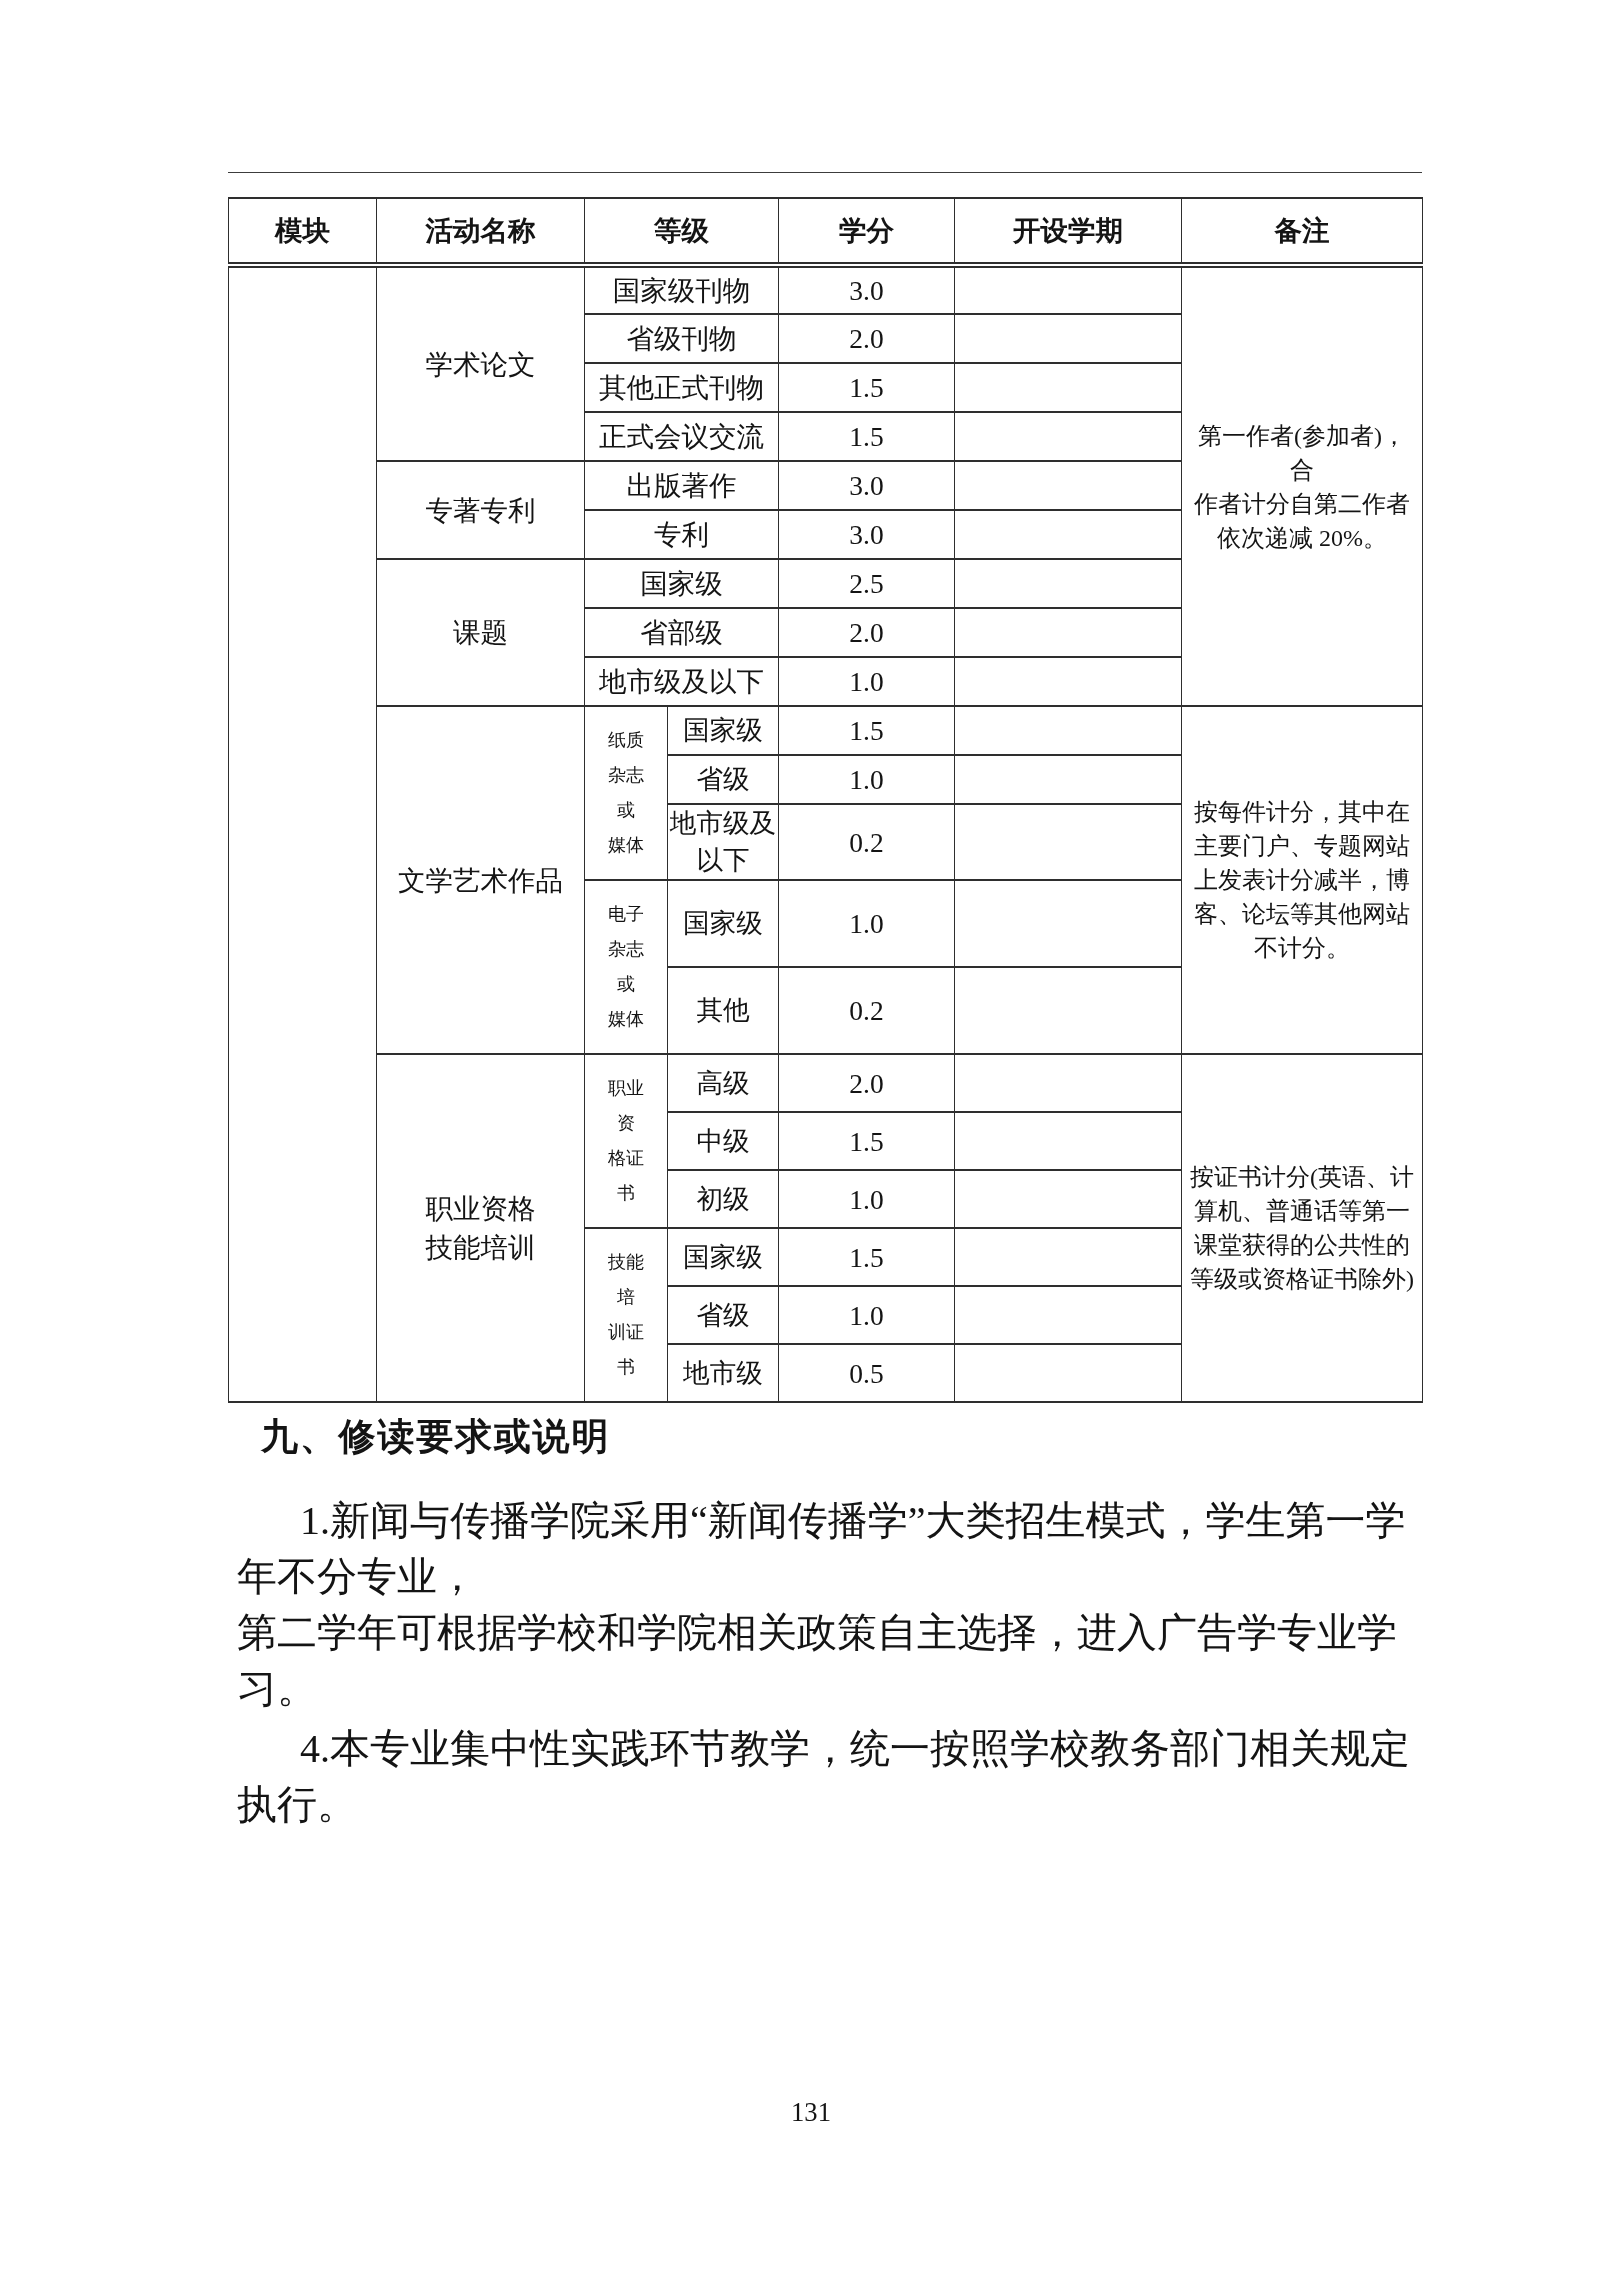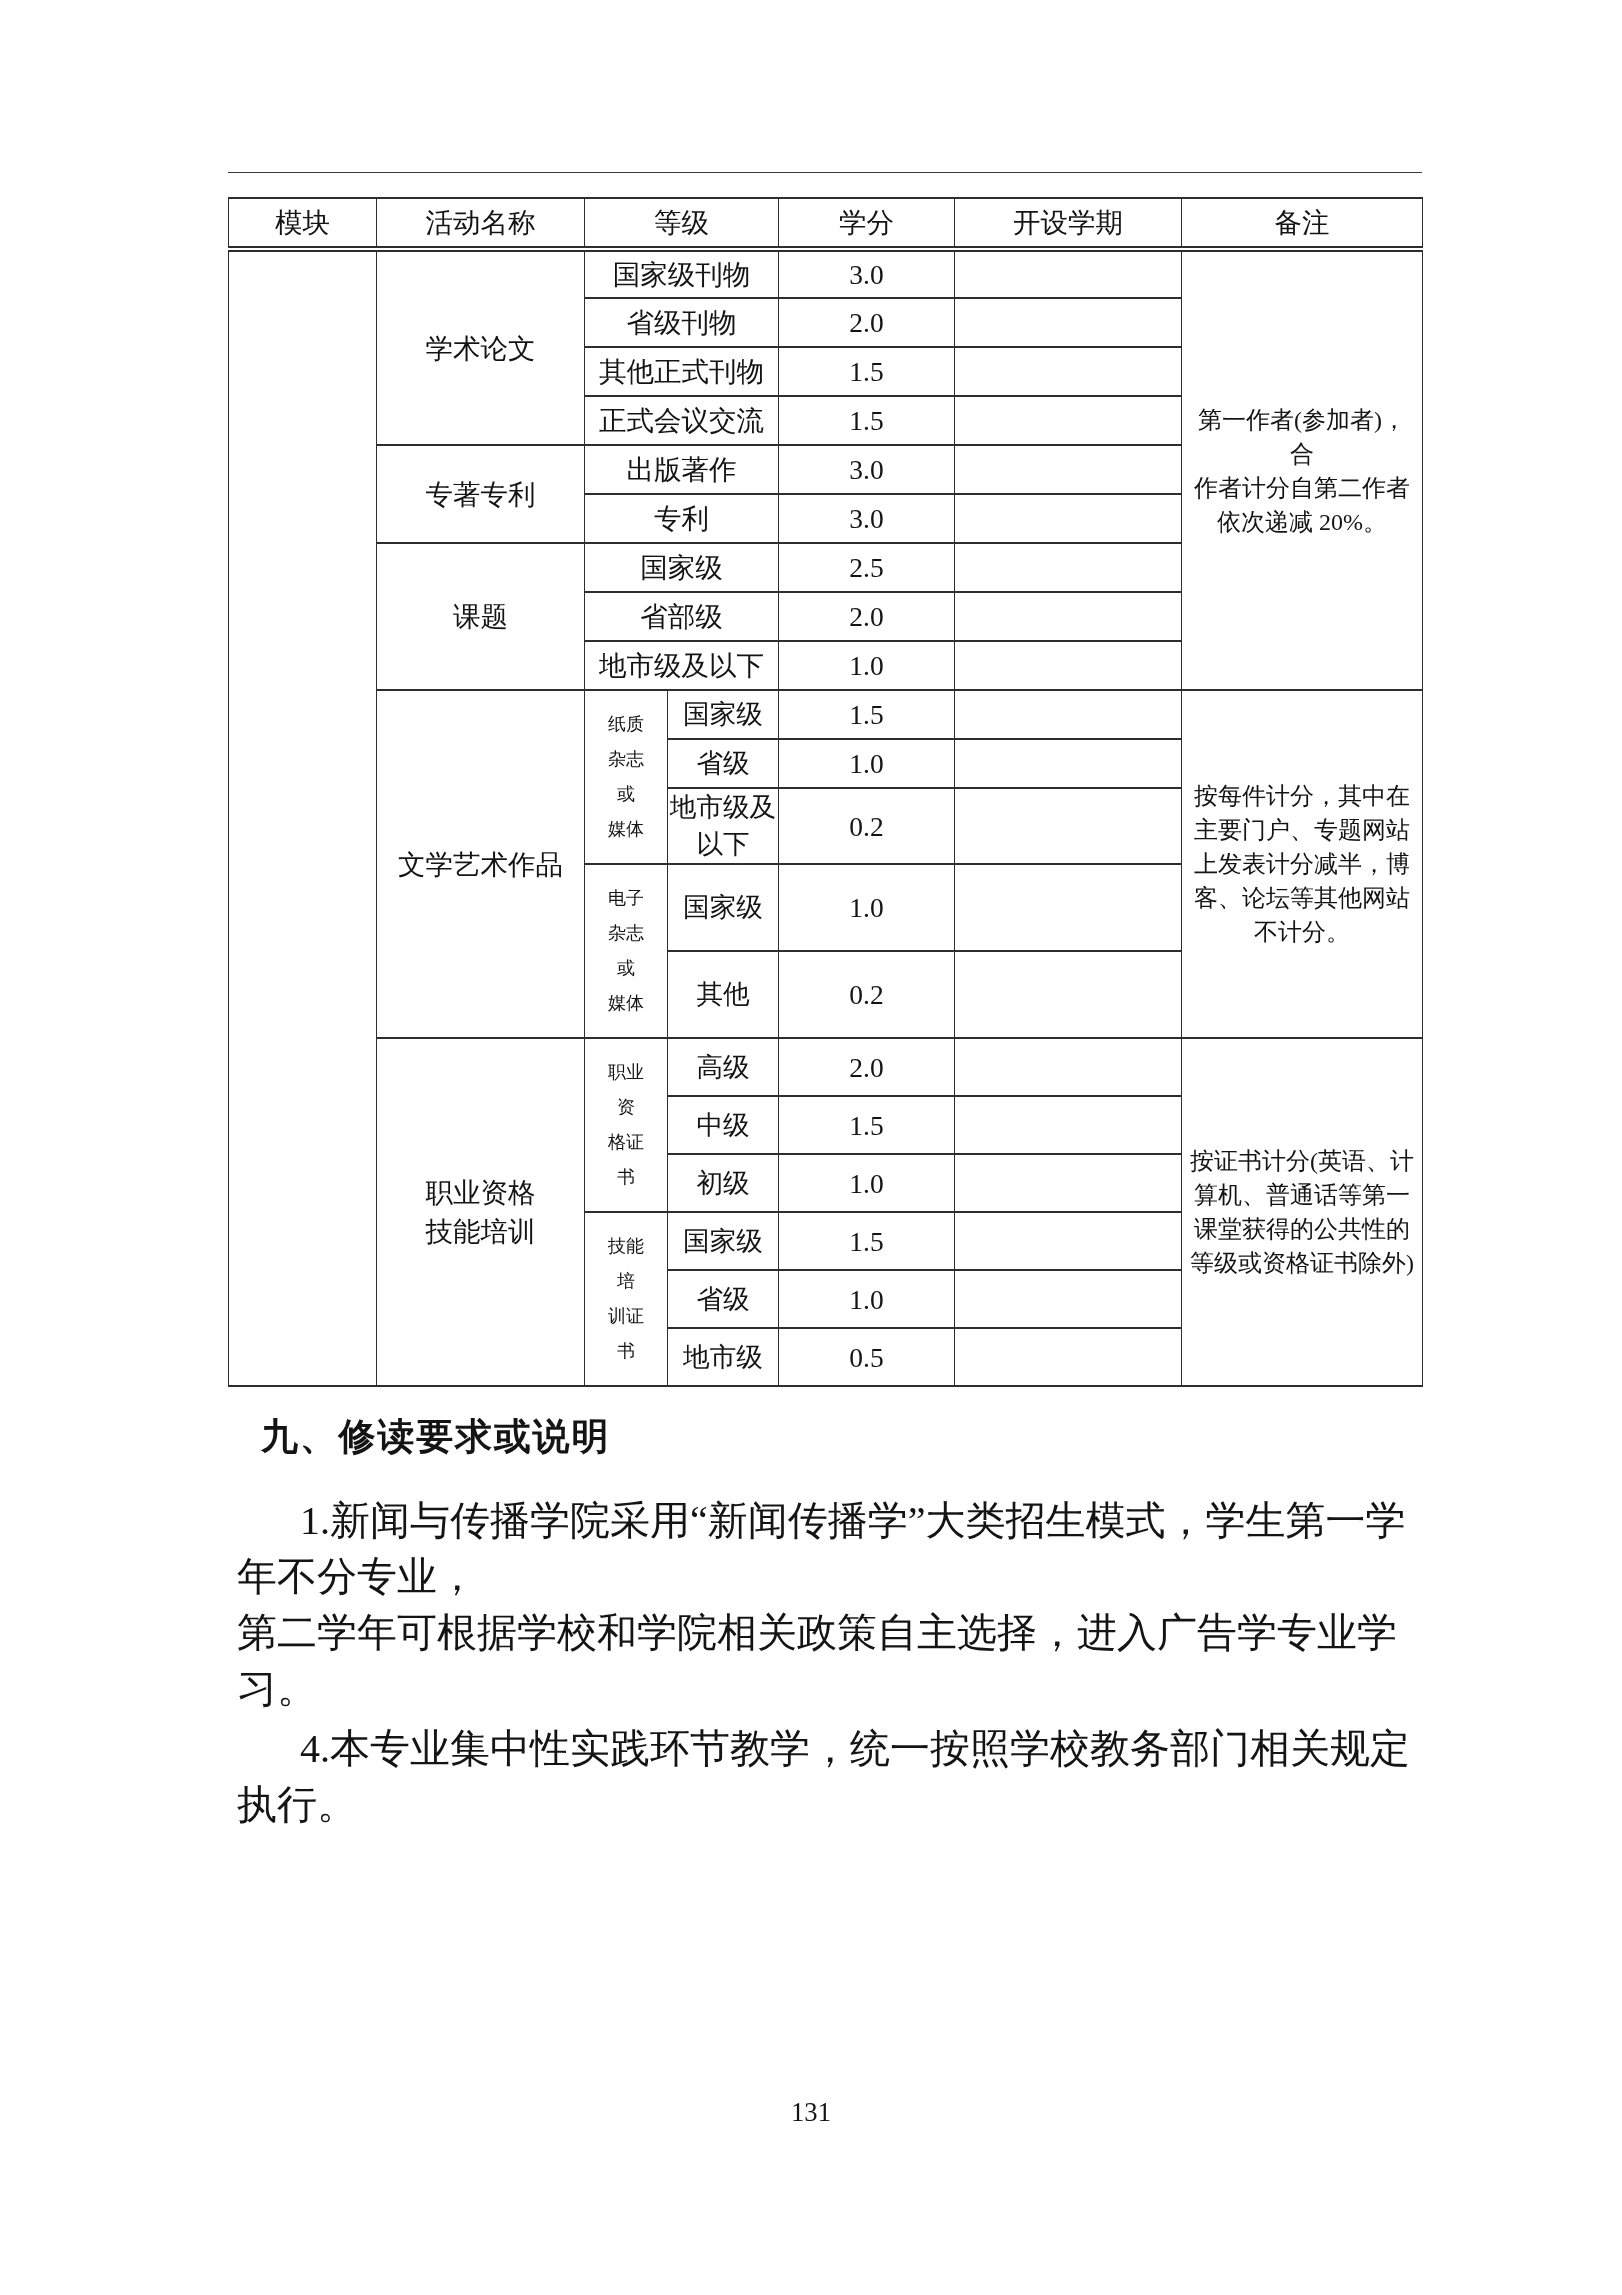--- a/index.html
+++ b/index.html
@@ -22,21 +22,21 @@
   }
   .doc-table td {
     border:1.8px solid #2e2e2e;
     border-top-width:2.7px; border-bottom-width:2.7px;
     text-align:center; vertical-align:middle;
     font-size:27.5px; line-height:37px;
     height:49px; padding:1.8px 3.5px;
     white-space:pre-line;
   }
   .doc-table tr.head td {
-    font-weight:normal; height:51px;
+    font-weight:bold; height:67px;
     border-bottom:6.2px double #2e2e2e;
   }
   .doc-table td.tall { height:76px; }
   .doc-table td.act { line-height:39px;margin-left:26px; }
   .doc-table td.subcat { font-size:18px; line-height:35px; padding:16px; }
   .doc-table td.lv2 { font-size:26.6px; padding:0 0.9px; }
   .doc-table td.remark {
     font-size:24px; line-height:34px; padding:2px 7px;
   }
   .note {

